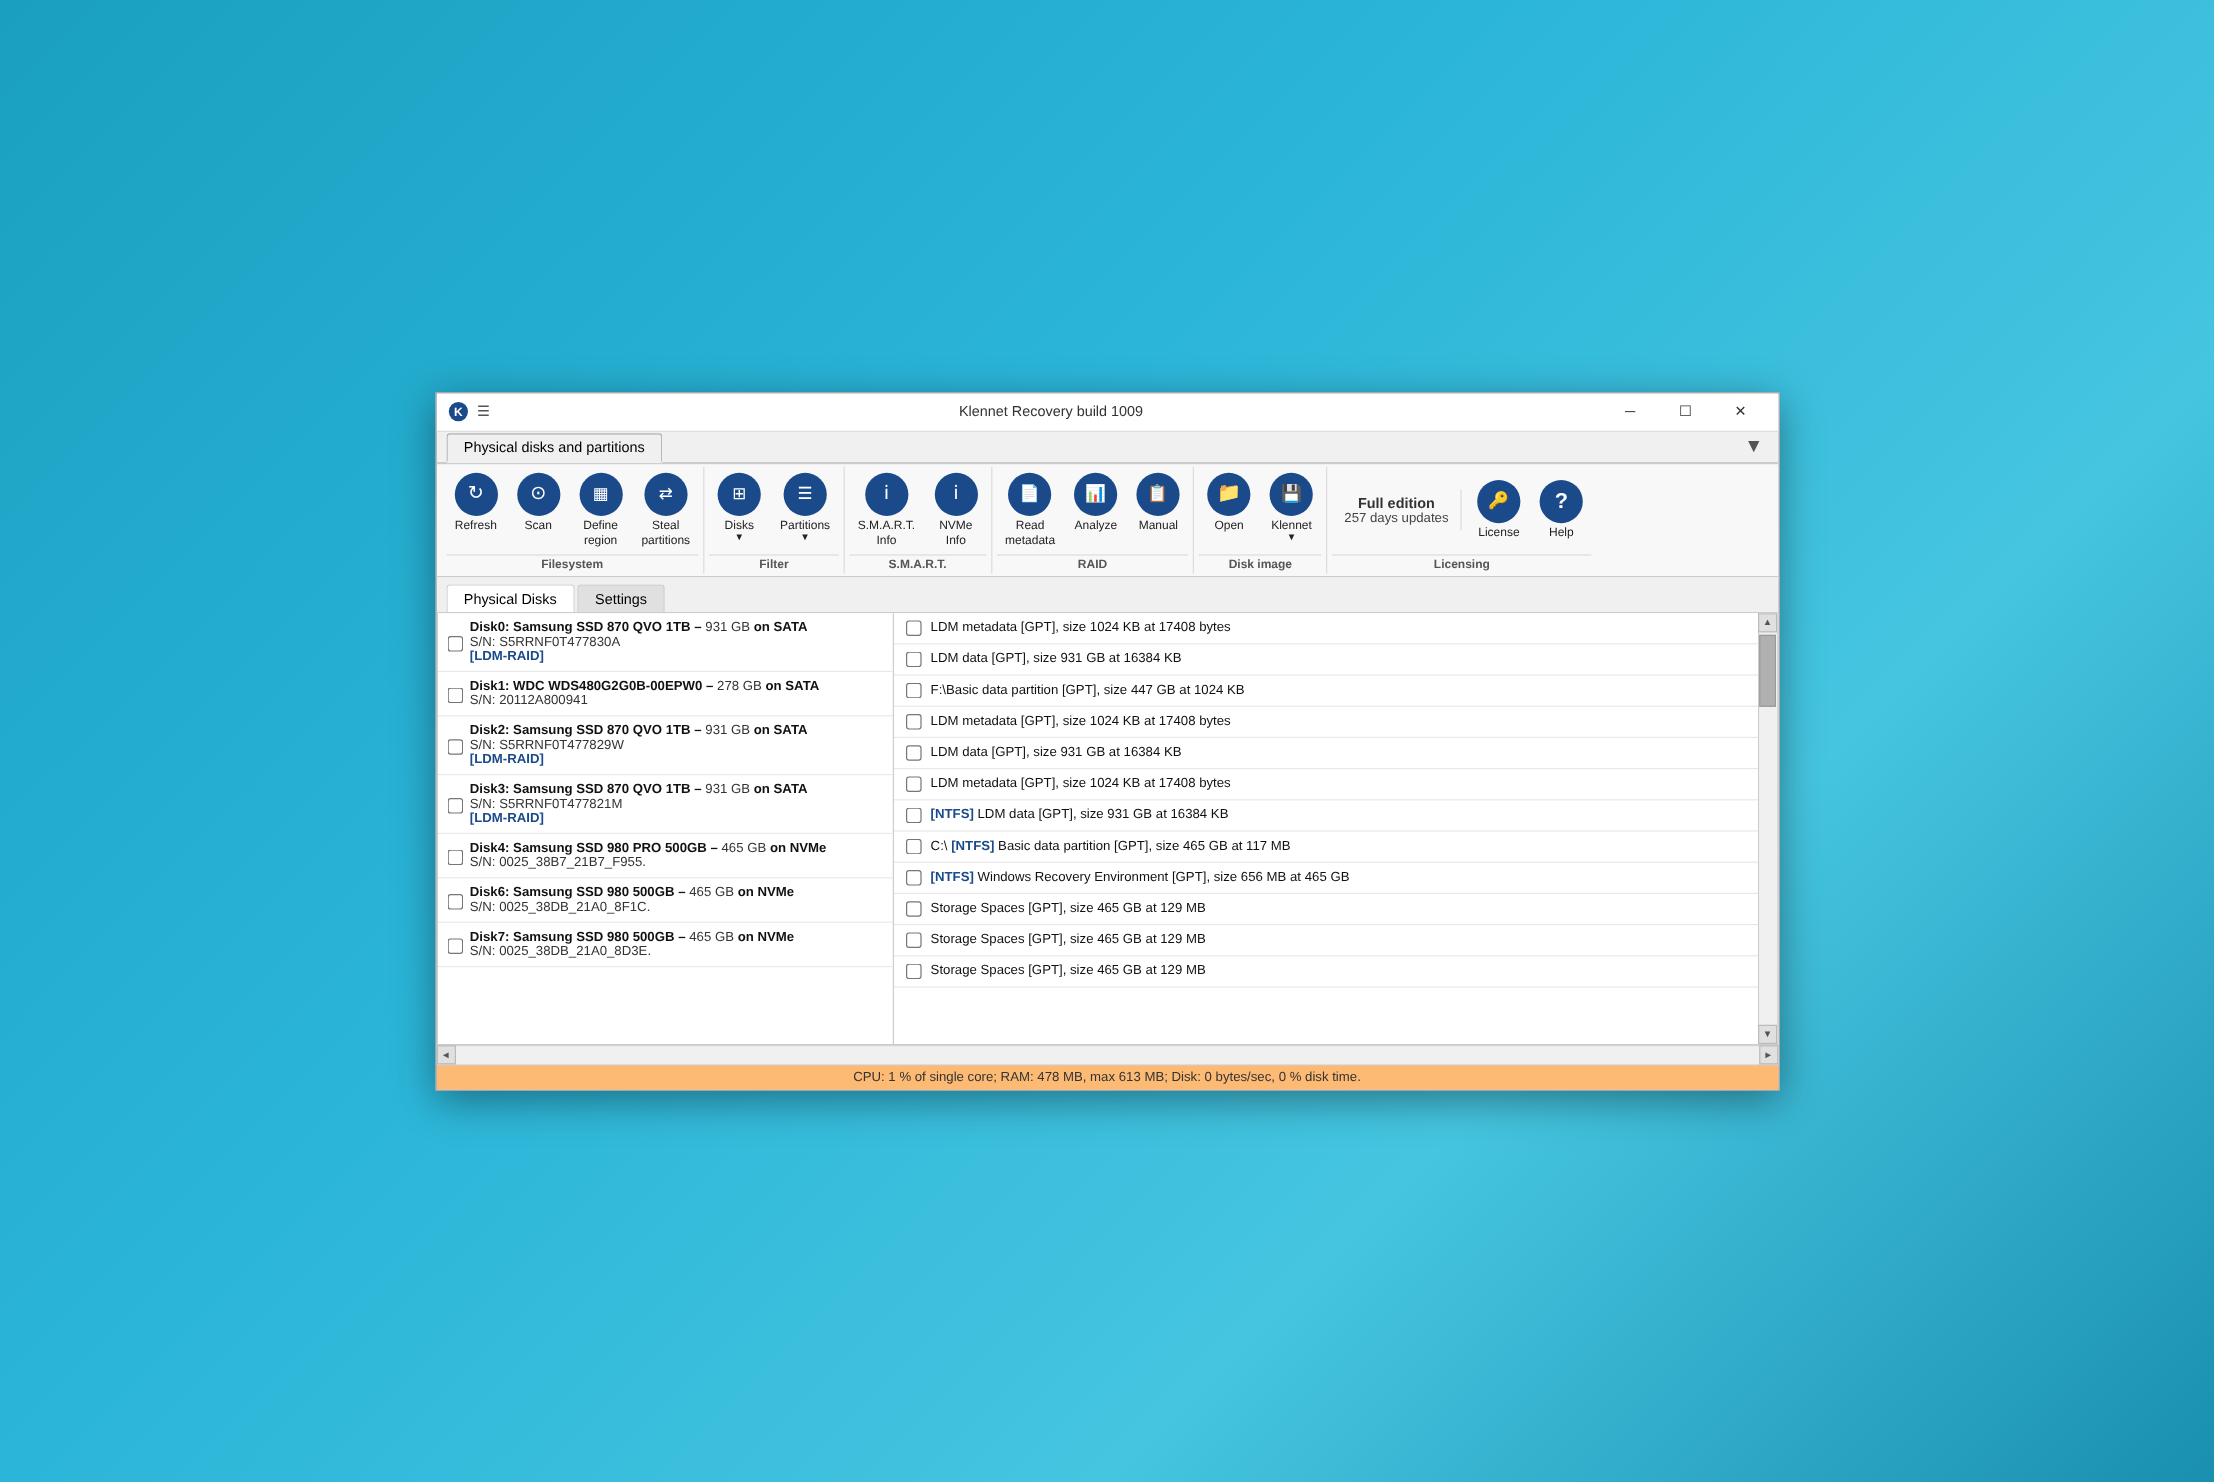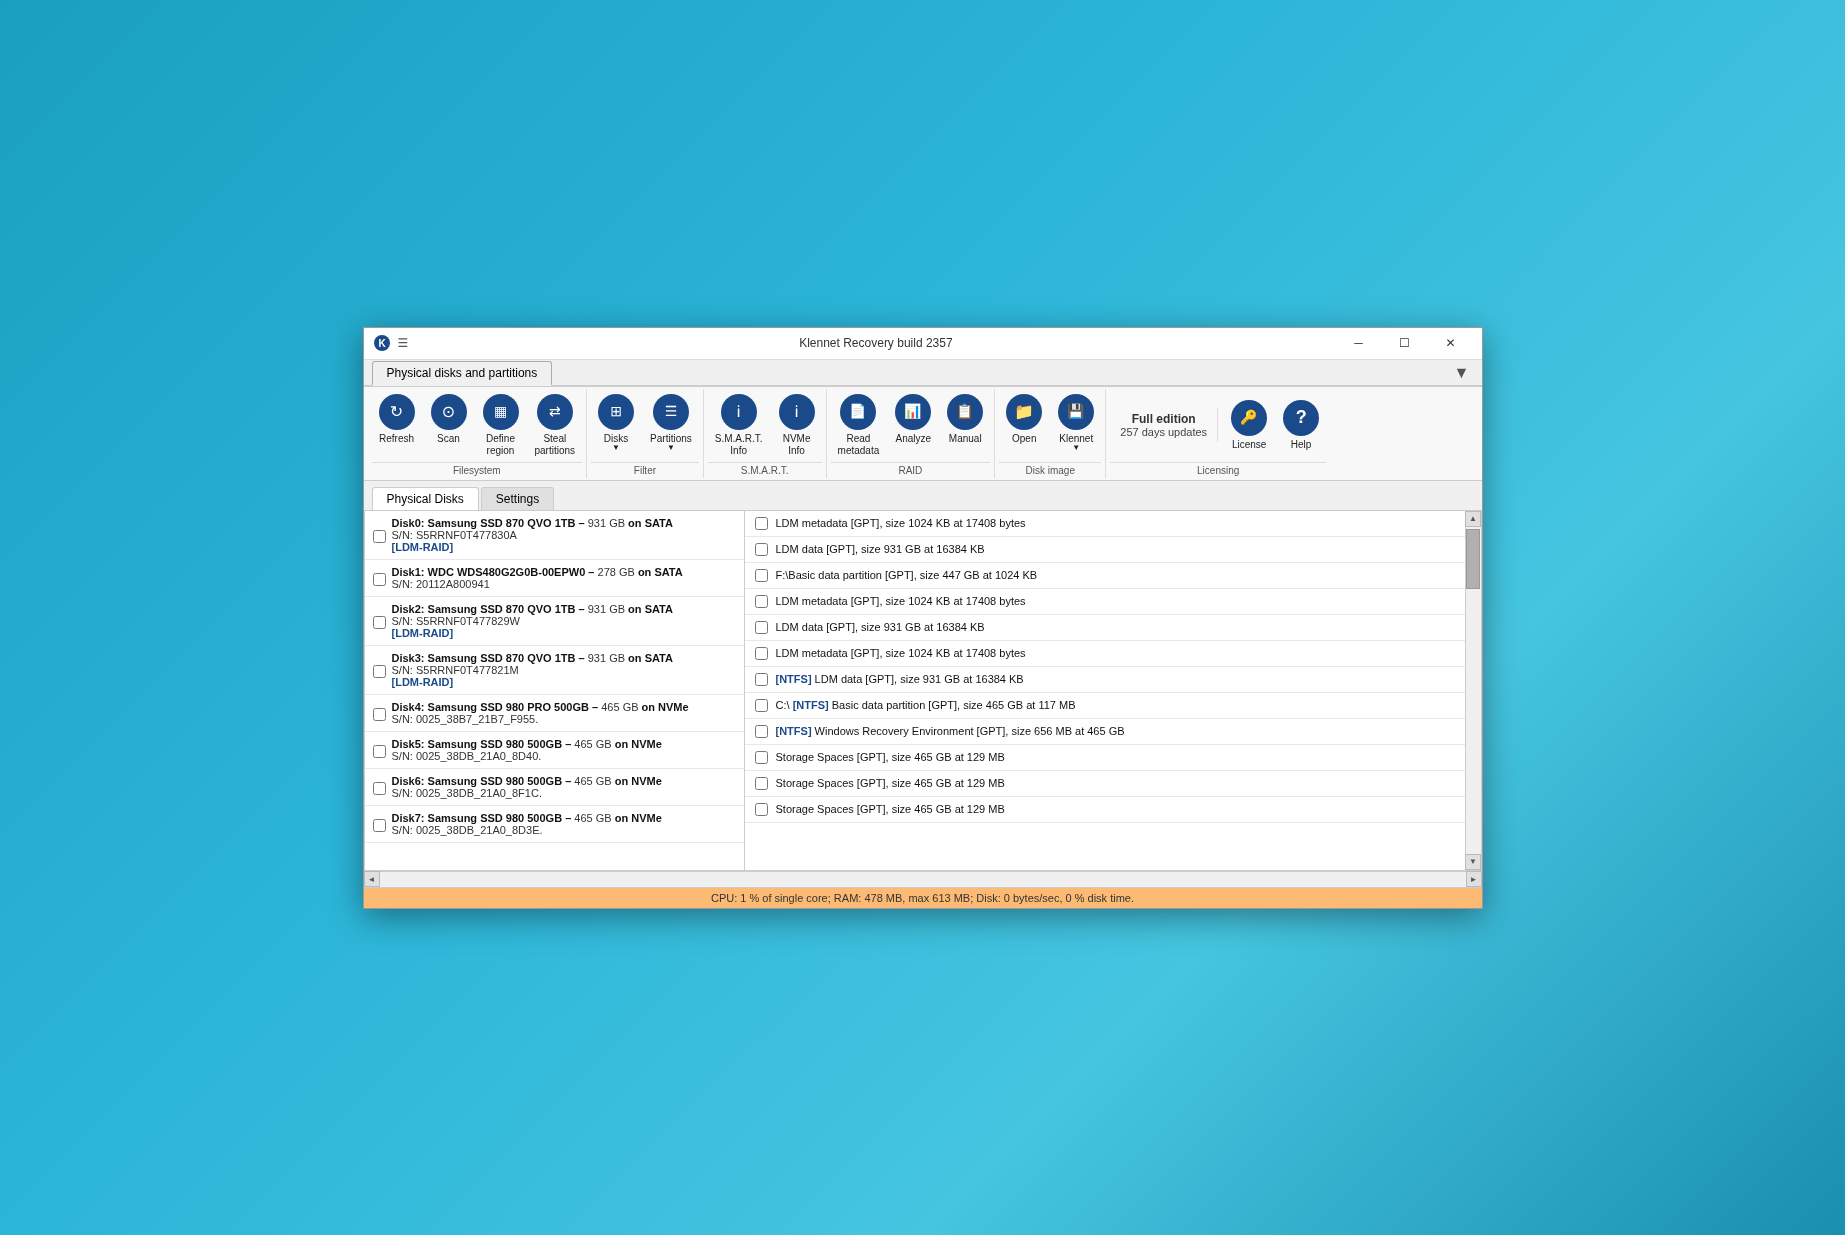--- a/index.html
+++ b/index.html
@@ -118,20 +118,21 @@
       align-items: flex-start;
       gap: 2px;
     }
     .ribbon-group-label {
       text-align: center;
       font-size: 10px;
       color: #555;
       padding: 2px 0 2px 0;
       border-top: 1px solid #ddd;
       margin-top: auto;
+      font-weight: bold;
     }
     .ribbon-btn {
       display: flex;
       flex-direction: column;
       align-items: center;
       justify-content: flex-start;
       padding: 4px 6px;
       cursor: pointer;
       border: 1px solid transparent;
       border-radius: 3px;
@@ -330,21 +331,21 @@
 <div class="window">
 
   <div class="title-bar">
     <div class="title-bar-icon">
       <svg viewBox="0 0 18 18" fill="none">
         <circle cx="9" cy="9" r="8" fill="#1a4a8a"></circle>
         <text x="9" y="13" text-anchor="middle" font-size="10" fill="white" font-weight="bold">K</text>
       </svg>
     </div>
     <span style="margin-right:8px;cursor:pointer;font-size:12px;color:#555;">☰</span>
-    <span class="title-bar-title">Klennet Recovery build 2357</span>
+    <span class="title-bar-title">Klennet Recovery build 1009</span>
     <div class="title-bar-controls">
       <button class="title-bar-btn">─</button>
       <button class="title-bar-btn">☐</button>
       <button class="title-bar-btn close">✕</button>
     </div>
   </div>
 
   <div class="tab-strip">
     <div class="tab active">
       <span>Physical disks and partitions</span>
@@ -508,27 +509,20 @@
       </div>
 
       <div class="disk-row">
         <input type="checkbox" style="">
         <div>
           <div class="disk-name"><span>Disk4: </span><span style="font-weight:bold;">Samsung SSD 980 PRO 500GB</span> – <span style="font-weight:normal;color:#333;">465 GB</span> on <span style="font-weight:bold;">NVMe</span></div>
           <div class="disk-serial">S/N: 0025_38B7_21B7_F955.</div>
         </div>
       </div>
 
-      <div class="disk-row">
-        <input type="checkbox" style="">
-        <div>
-          <div class="disk-name"><span>Disk5: </span><span style="font-weight:bold;">Samsung SSD 980 500GB</span> – <span style="font-weight:normal;color:#333;">465 GB</span> on <span style="font-weight:bold;">NVMe</span></div>
-          <div class="disk-serial">S/N: 0025_38DB_21A0_8D40.</div>
-        </div>
-      </div>
 
       <div class="disk-row">
         <input type="checkbox" style="">
         <div>
           <div class="disk-name"><span>Disk6: </span><span style="font-weight:bold;">Samsung SSD 980 500GB</span> – <span style="font-weight:normal;color:#333;">465 GB</span> on <span style="font-weight:bold;">NVMe</span></div>
           <div class="disk-serial">S/N: 0025_38DB_21A0_8F1C.</div>
         </div>
       </div>
 
       <div class="disk-row">

